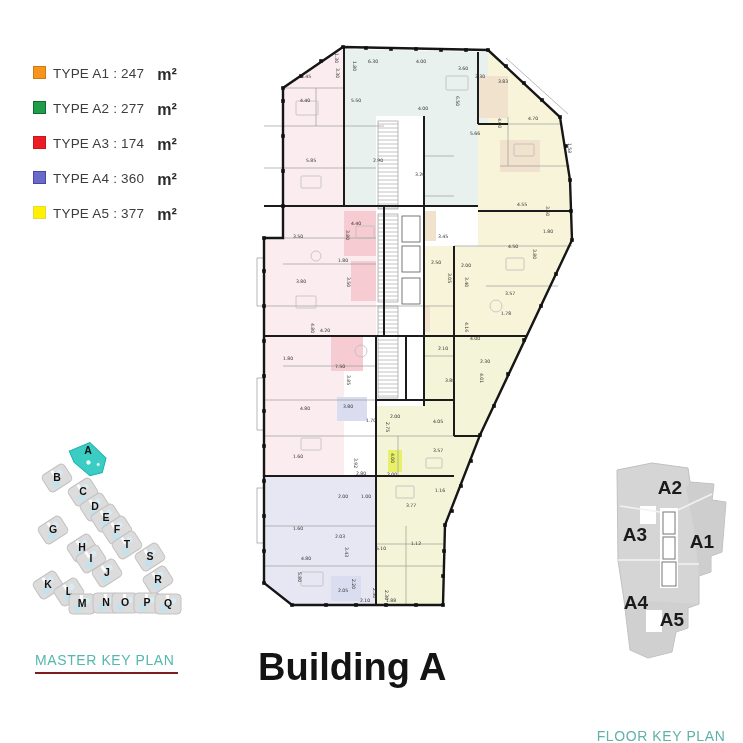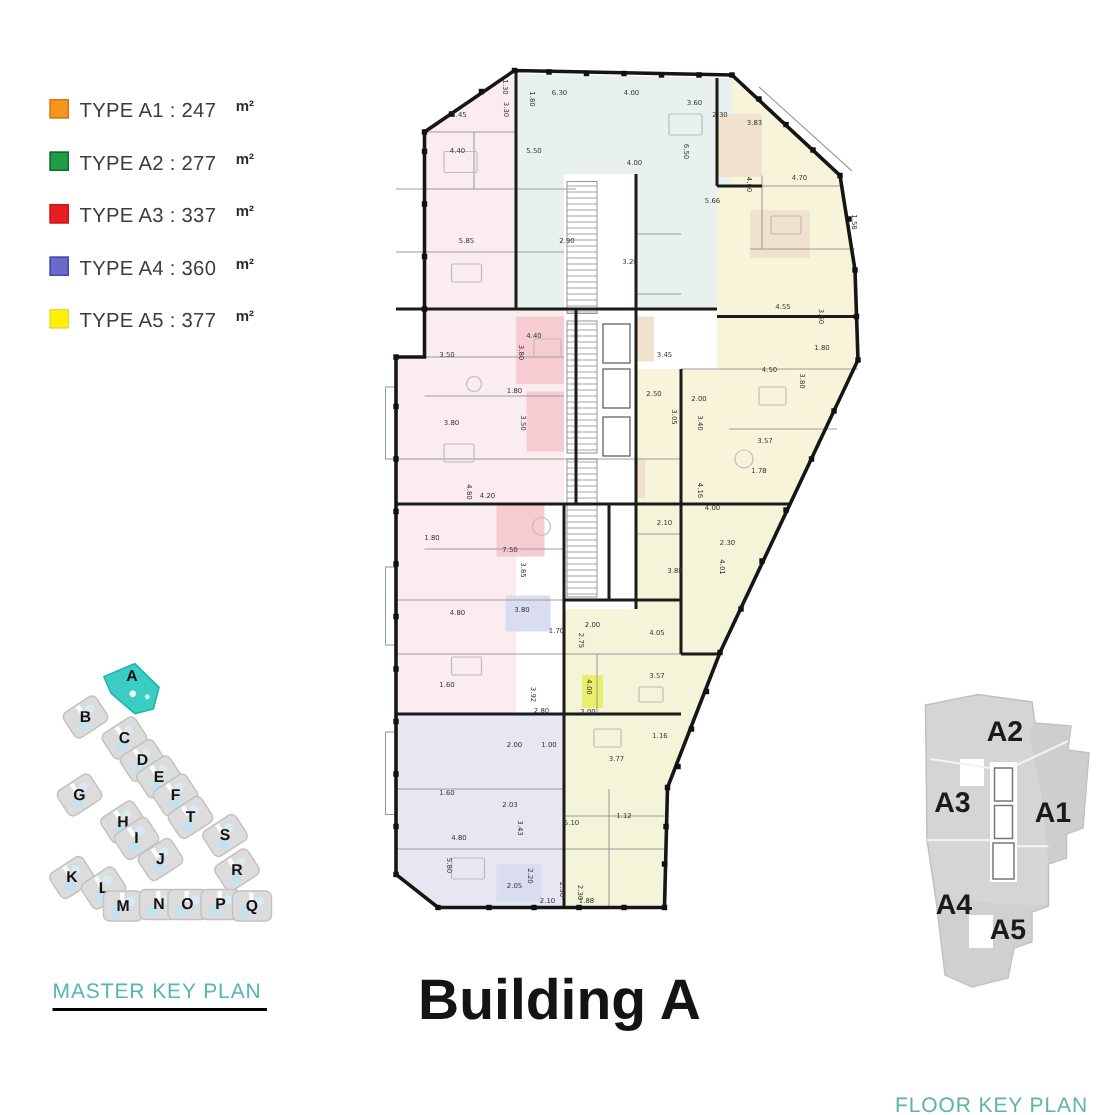--- a/index.html
+++ b/index.html
@@ -3,28 +3,28 @@
 <meta charset="utf-8">
 <style>
   html,body{margin:0;padding:0;background:#fff;}
   .page{position:relative;width:743px;height:743px;background:#ffffff;overflow:hidden;
         font-family:"Liberation Sans",sans-serif;}
   
   .legend{position:absolute;left:33px;top:66px;}
   .legend-row{display:flex;align-items:flex-start;height:14px;margin-bottom:21px;}
   .swatch{width:13px;height:13px;border:1px solid #999;box-sizing:border-box;flex:0 0 13px;}
   .legend-label{margin-left:7px;font-size:13.5px;color:#3d3d3d;font-weight:500;letter-spacing:.2px;white-space:nowrap;}
-  .legend-unit{margin-left:13px;font-size:10px;color:#2b2b2b;font-weight:700;}
+  .legend-unit{margin-left:13px;font-size:16px;color:#2b2b2b;font-weight:700;}
   
   .keyplan-heading{position:absolute;font-size:14px;letter-spacing:.6px;color:#56b7af;
-        border-bottom:2px solid #000000;padding-bottom:4px;font-weight:500;}
+        border-bottom:2px solid #7f1d1d;padding-bottom:4px;font-weight:500;}
   #master-heading{left:35px;top:652px;width:143px;}
   #floor-heading{left:585px;top:728px;width:152px;text-align:center;color:#61b2aa;}
   
-  .building-title{position:absolute;left:258px;top:646px;width:230px;text-align:center;
+  .building-title{position:absolute;left:258px;top:646px;width:230px;text-align:left;
         font-size:38px;font-weight:700;color:#141414;}
   svg text.dim{font-family:"DejaVu Sans",sans-serif;font-size:4.6px;fill:#333;}
   svg text.kp-letter{font-family:"Liberation Sans",sans-serif;font-size:10.5px;font-weight:700;fill:#111;}
   svg text.fkp-label{font-family:"Liberation Sans",sans-serif;font-size:19px;font-weight:700;fill:#1a1a1a;}
 </style>
 </head>
 <body>
 
 <div class="page">
 
@@ -34,21 +34,21 @@
         <span class="legend-label">TYPE A1 : 247</span>
         <span class="legend-unit">m²</span>
       </div>
       <div class="legend-row">
         <span class="swatch" style="background: rgb(31, 157, 73); border-color: rgb(14, 107, 49);"></span>
         <span class="legend-label">TYPE A2 : 277</span>
         <span class="legend-unit">m²</span>
       </div>
       <div class="legend-row">
         <span class="swatch" style="background: rgb(236, 28, 36); border-color: rgb(200, 22, 29);"></span>
-        <span class="legend-label">TYPE A3 : 337</span>
+        <span class="legend-label">TYPE A3 : 174</span>
         <span class="legend-unit">m²</span>
       </div>
       <div class="legend-row">
         <span class="swatch" style="background: rgb(106, 106, 200); border-color: rgb(72, 72, 168);"></span>
         <span class="legend-label">TYPE A4 : 360</span>
         <span class="legend-unit">m²</span>
       </div>
       <div class="legend-row">
         <span class="swatch" style="background: rgb(255, 241, 0); border-color: rgb(228, 218, 60);"></span>
         <span class="legend-label">TYPE A5 : 377</span>

